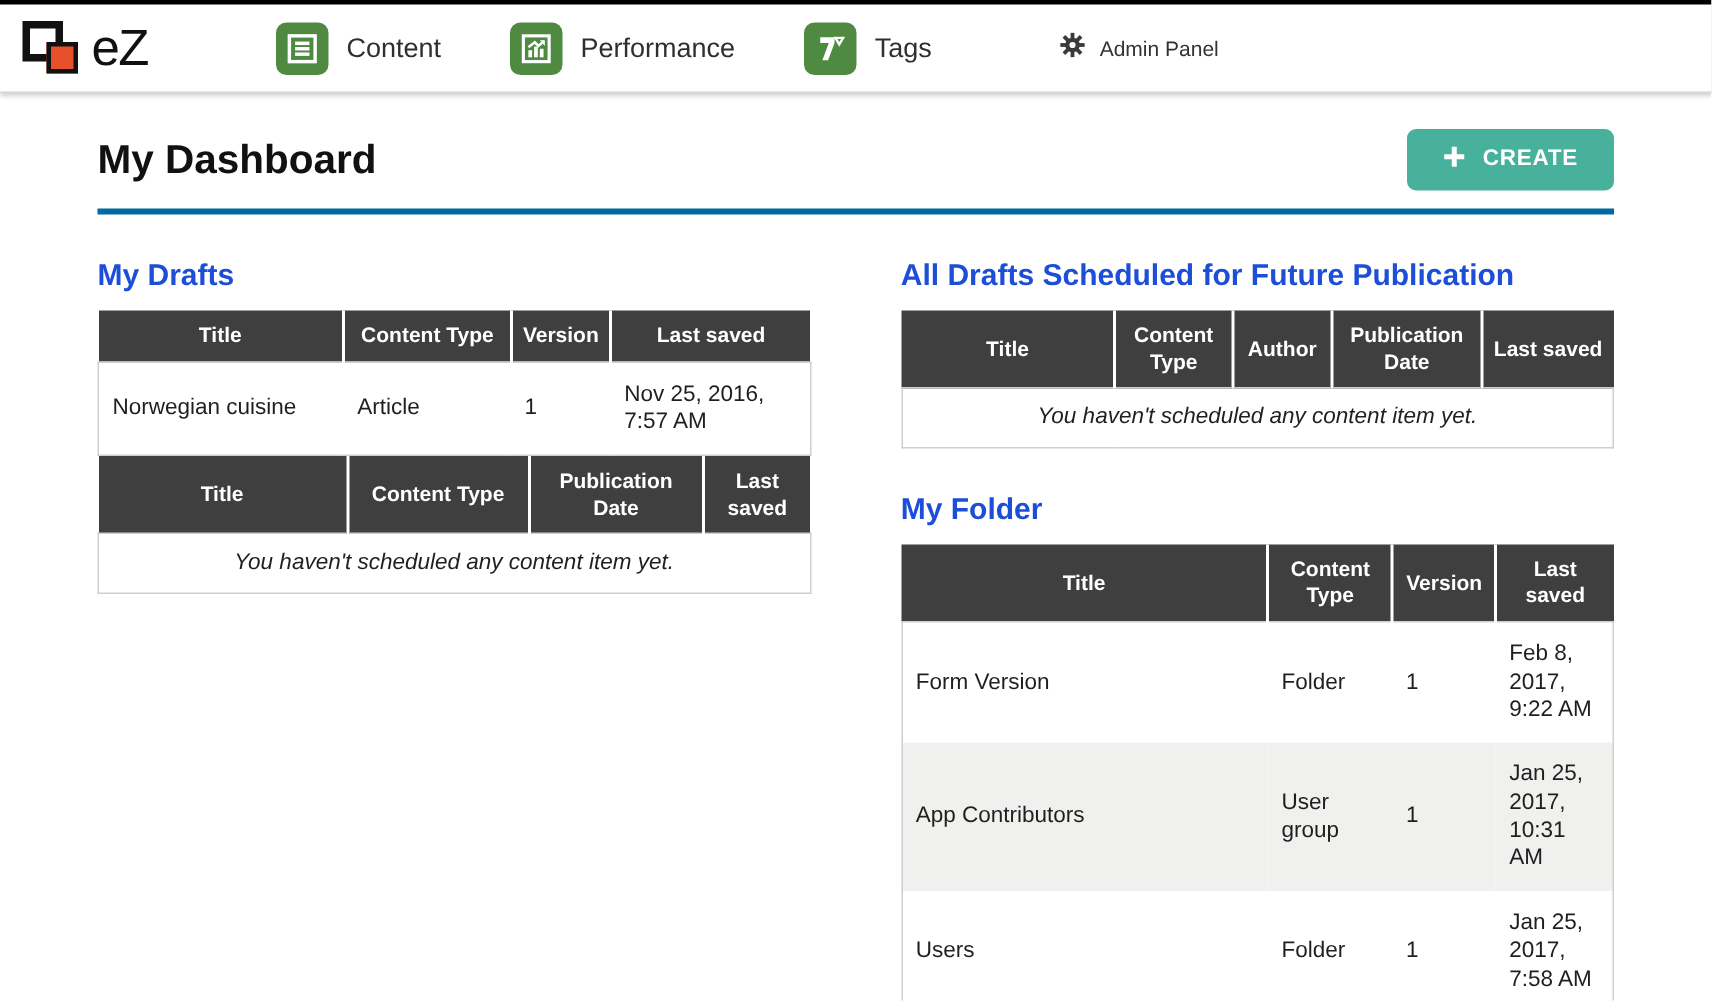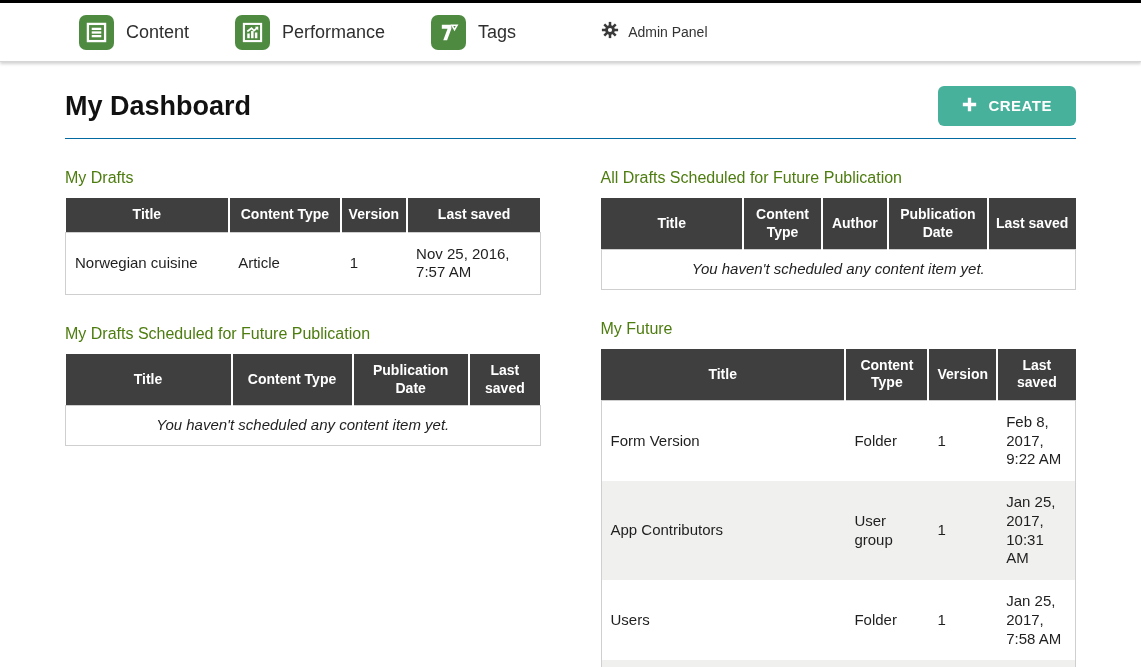--- a/index.html
+++ b/index.html
@@ -31,29 +31,29 @@
   .user-area { margin-left: auto; display: flex; align-items: center; gap: 13px; cursor: pointer; }
   .user-name { font-size: 16px; color: #2b2b2b; }
   .avatar-wrap { position: relative; width: 38px; height: 34px; }
   .badge { position: absolute; top: -7px; right: -8px; min-width: 21px; height: 21px;
     background: #e12d2d; border: 2px solid #fff; border-radius: 50%; color: #fff;
     font-size: 12px; font-weight: bold; display: flex; align-items: center; justify-content: center; }
   .caret { font-size: 11px; color: #9a9a9a; }
 
   
   .page-head { margin: 24px 65px 0 65px; display: flex; justify-content: space-between;
-    align-items: center; border-bottom: 1px solid #0369a1; padding-bottom: 12px; }
+    align-items: center; border-bottom: 4px solid #0369a1; padding-bottom: 12px; }
   .page-title { font-size: 27px; font-weight: bold; color: #111; }
   .create-btn { display: inline-flex; align-items: flex-start; gap: 11px; background: #47b19c;
     border: none; border-radius: 6px; color: #fff; font-family: inherit; font-weight: bold;
     font-size: 15px; letter-spacing: .5px; padding: 11px 24px; cursor: pointer; }
 
   
   .grid { display: grid; grid-template-columns: 1fr 1fr; column-gap: 60px; padding: 0 65px; }
-  .section-title { font-size: 16px; font-weight: normal; color: #4d7c0f; margin: 30px 0 11px; }
+  .section-title { font-size: 20px; font-weight: bold; color: #1d4ed8; margin: 30px 0 11px; }
 
   table.dash-table { width: 100%; border-collapse: collapse; table-layout: fixed; }
   .dash-table th { background: #3f3f3f; color: #fff; font-size: 14px; font-weight: bold;
     text-align: center; padding: 8px 5px; line-height: 1.25; vertical-align: middle; }
   .dash-table th + th { border-left: 2px solid #fff; }
   .dash-table tbody { border: 1px solid #cfcfcf; }
   .dash-table td { font-size: 15px; color: #1f1f1f; padding: 12px 9px; line-height: 1.25;
     vertical-align: middle; word-wrap: break-word; }
   .dash-table td.empty { text-align: center; font-style: italic; padding: 10px; }
   .dash-table tbody tr.striped { background: #f0f0ef; }
@@ -65,20 +65,27 @@
   .t-alldrafts  th:nth-child(5){width:18.5%}
   .t-mysched    th:nth-child(1){width:35%}   .t-mysched    th:nth-child(2){width:25.5%}
   .t-mysched    th:nth-child(3){width:24.5%} .t-mysched    th:nth-child(4){width:15%}
   .t-mycontent  th:nth-child(1){width:51.5%} .t-mycontent  th:nth-child(2){width:17.5%}
   .t-mycontent  th:nth-child(3){width:14.5%} .t-mycontent  th:nth-child(4){width:16.5%}
 </style>
 </head>
 <body>
 
 <header class="topbar">
+  <div class="logo">
+    <span class="logo-mark">
+      <span class="logo-sq-black"></span>
+        <span class="logo-sq-orange"></span>
+    </span>
+    <span class="logo-text">eZ</span>
+  </div>
 
   <nav class="nav">
     <div class="nav-item">
       <span class="nav-icon">
         <svg width="21" height="21" viewBox="0 0 22 22">
             <rect x="2" y="2" width="18" height="18" fill="none" stroke="#fff" stroke-width="2.4"></rect>
             <rect x="6" y="6" width="10" height="2.4" fill="#fff"></rect>
             <rect x="6" y="9.8" width="10" height="2.4" fill="#fff"></rect>
             <rect x="6" y="13.6" width="10" height="2.4" fill="#fff"></rect>
           </svg>
@@ -156,21 +163,20 @@
             <tr>
               <td>Norwegian cuisine</td>
               <td>Article</td>
               <td>1</td>
               <td>Nov 25, 2016, 7:57 AM</td>
             </tr>
           </tbody>
         </table>
     </section>
     <section>
-      <h2 class="section-title">My Drafts Scheduled for Future Publication</h2>
       <table class="dash-table t-mysched">
           <thead>
             <tr>
               <th>Title</th>
               <th>Content Type</th>
               <th>Publication Date</th>
               <th>Last saved</th>
             </tr>
           </thead>
           <tbody>
@@ -195,21 +201,21 @@
             </tr>
           </thead>
           <tbody>
             <tr>
               <td colspan="5" class="empty">You haven't scheduled any content item yet.</td>
             </tr>
           </tbody>
         </table>
     </section>
     <section>
-      <h2 class="section-title">My Future</h2>
+      <h2 class="section-title">My Folder</h2>
       <table class="dash-table t-mycontent">
           <thead>
             <tr>
               <th>Title</th>
               <th>Content Type</th>
               <th>Version</th>
               <th>Last saved</th>
             </tr>
           </thead>
           <tbody>

